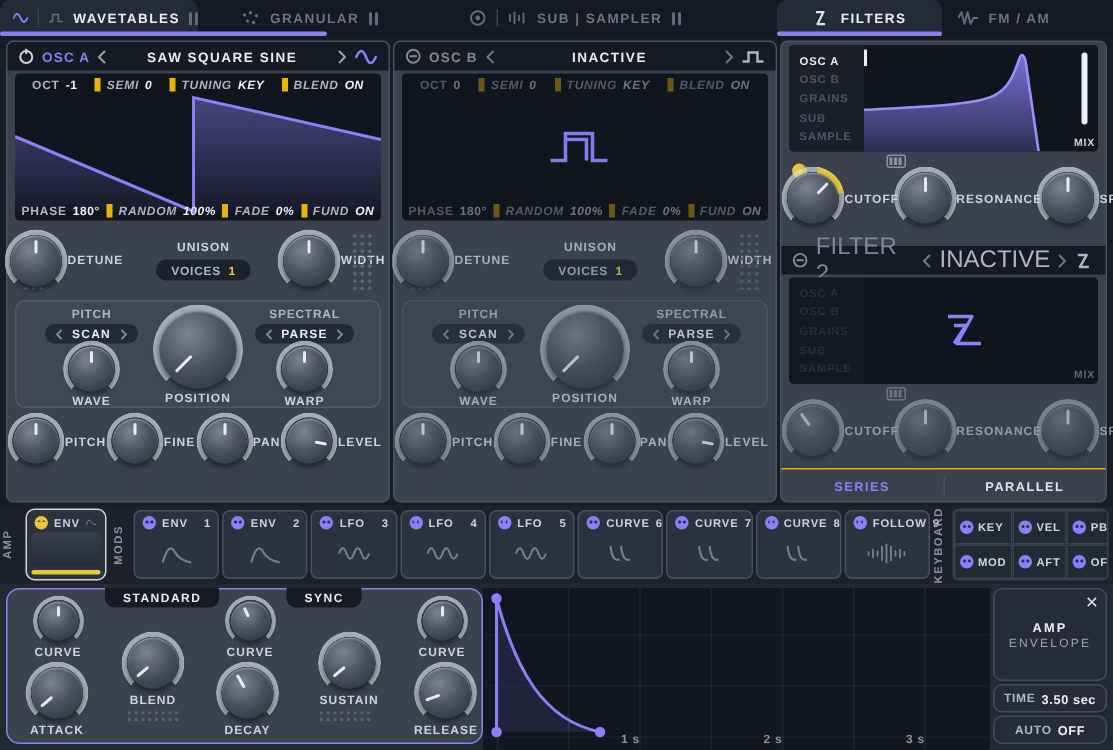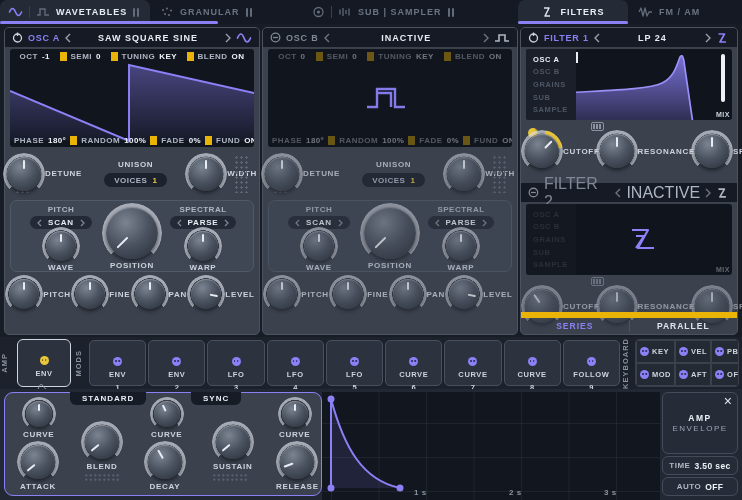--- a/index.html
+++ b/index.html
@@ -51,21 +51,21 @@
   .knob .ptr { position:absolute; left:calc(50% - 1px); top:10%; width:2px; height:28%; background:#e9edf3; border-radius:1px; }
   .kcol { display:flex; align-items:center; gap:4px; }
   .klabel { font-size:8px; font-weight:bold; letter-spacing:.7px; color:#ccd3de; }
 
   
   .osc { width:256px; }
   .odisplay { position:relative; margin:2px 5px 0; height:98px; background:#11151e; border-radius:3px; overflow:hidden; }
   .prow { position:absolute; left:0; right:0; display:flex; justify-content:space-evenly; align-items:center; height:14px; }
   .prow.top { top:0; } .prow.bot { bottom:0; }
   .ppair { display:flex; gap:4px; align-items:center; padding:0 4px; }
-  .ppair + .ppair { border-left:7px solid #eab308; }
+  .ppair + .ppair { border-left:4px solid #eab308;font-style:italic; }
   .unison { position:relative; height:53px; display:flex; align-items:center; justify-content:center; gap:22px; }
   .dots { position:absolute; top:8px; width:15px; height:38px;
     background-image: radial-gradient(#5b6573 1px, transparent 1.3px); background-size:5px 5px; }
   .dots.l { left:10px; } .dots.r { right:10px; }
   .ustack { display:flex; flex-direction:column; align-items:center; gap:4px; }
   .upill { background:#1c222d; border-radius:9px; padding:2.5px 10px; display:flex; gap:5px; align-items:center; }
   .yellow { color:#e9c63b; }
   .pitchbox { position:relative; margin:0 5px; height:72px; background:#3f4754; border:1px solid #505967; border-radius:7px;
     display:flex; justify-content:space-between; padding:4px 14px 2px; }
   .pcol { display:flex; flex-direction:column; align-items:center; gap:2px; width:72px; }
@@ -84,29 +84,29 @@
   .fcurve { position:relative; flex:1; }
   .fsel { position:absolute; left:0; top:3px; width:2px; height:11px; background:#e9edf4; }
   .fmix { width:18px; display:flex; flex-direction:column; align-items:center; justify-content:flex-start; padding-top:5px; position:relative; }
   .mixbar { width:4px; height:48px; background:#eef2f7; border-radius:2px; }
   .mixlbl { position:absolute; bottom:2px; font-size:7px; font-weight:bold; color:#cdd4de; letter-spacing:.5px; }
   .fknobs { position:relative; display:flex; justify-content:space-evenly; align-items:flex-start; padding:14px 4px 0; height:50px; }
   .kbicon { width:13px; height:9px; border:1px solid #8a93a1; border-radius:2px; display:flex; justify-content:space-evenly; align-items:center; }
   .kbicon i { width:1.5px; height:5px; background:#8a93a1; }
   .moddot { position:absolute; width:10px; height:10px; border-radius:50%; background:#e9c63b; box-shadow: inset -2px -2px 2px rgba(120,90,0,.5); }
   .fhead2 { height:19px; background:#151a24; display:flex; align-items:center; padding:0 7px; gap:5px; margin-top:13px; }
-  .routing { position:absolute; bottom:0; left:0; right:0; height:22px; border-top:6px solid #eab308; display:flex; align-items:center; }
+  .routing { position:absolute; bottom:0; left:0; right:0; height:22px; border-top:1px solid #eab308; display:flex; align-items:center; }
   .routing .rhalf { flex:1; text-align:center; font-size:8.5px; font-weight:bold; letter-spacing:1px; }
   .routing .rdiv { width:1px; height:12px; background:#4b5360; }
 
   
   .modsrow { position:absolute; left:0; top:337px; width:742px; height:52px; background:#1c212b; display:flex; align-items:center; }
   .vlabel { writing-mode: vertical-rl; transform: rotate(180deg); font-size:7.5px; font-weight:bold; letter-spacing:1px; color:#8a93a1; text-align:center; flex:none; width:14px; }
   .mcard { height:46px; background:#2c323e; border:1px solid #49505d; border-radius:5px; display:flex; flex-direction:column; flex:1; min-width:0; margin:0 1px; }
-  .mchead { display:flex; align-items:center; gap:4px; padding:16px 5px 0;flex-direction:column; }
+  .mchead { display:flex; align-items:center; gap:4px; padding:3px 5px 0; }
   .mchead .mname { font-size:7.5px; font-weight:bold; letter-spacing:.6px; color:#cdd4de; flex:1; white-space:nowrap; }
   .mchead .mnum { font-size:7.5px; font-weight:bold; color:#cdd4de; }
   .mcglyph { flex:1; display:flex; align-items:center; justify-content:center; }
   .pellet { width:9px; height:9px; border-radius:50%; background:#8b80f5; position:relative; flex:none; cursor:grab; }
   .pellet::after { content:''; position:absolute; left:2px; top:3.2px; width:1.6px; height:1.6px; border-radius:50%; background:#2e2f5e; box-shadow:3.2px 0 0 #2e2f5e; }
   .pellet.y { background:#e9c63b; } .pellet.y::after { background:#6e5a10; box-shadow:3.2px 0 0 #6e5a10; }
   .ampcard { width:54px; height:48px; background:#2c323e; border:1px solid #cfd6e0; border-radius:6px; display:flex; flex-direction:column; margin:0 3px; flex:none; }
   .ampscreen { flex:1; margin:2px 3px 0; border-radius:3px; background:linear-gradient(#39404c, #262c37); }
   .ampline { height:3px; margin:2px 3px 3px; border-radius:2px; background:#e9c63b; }
   .kbgrid { width:104px; height:48px; display:grid; grid-template-columns:1fr 1fr 1fr; grid-template-rows:1fr 1fr; border:1px solid #3a414d; border-radius:4px; overflow:hidden; flex:none; margin-right:3px; }
@@ -133,21 +133,21 @@
   .closex { position:absolute; top:0px; right:5px; font-size:14px; color:#dfe5ec; cursor:pointer; line-height:16px; }
   .iamp { font-size:8.5px; font-weight:bold; letter-spacing:1.5px; color:#eef2f8; }
   .ienv { font-size:8px; letter-spacing:1.5px; color:#9aa3b2; }
 </style>
 </head>
 <body>
 
 <div class="app">
 
   <div class="topbar">
-    <div class="tab active-bg bright" style="left:0; width:150px; padding-left:8px;">
+    <div class="tab active-bg bright" style="left:0; width:132px; padding-left:8px;">
       <svg width="15" height="12" viewBox="0 0 15 12">
           <path d="M1.5,6 Q4.5,-1 7.5,6 Q10.5,13 13.5,6" fill="none" stroke="#8b80f5" stroke-width="1.6" stroke-linecap="round"></path>
         </svg>
       <span class="tdiv"></span>
       <svg width="14" height="12" viewBox="0 0 14 12">
           <path d="M1,9 h3 V3 h5 v6 h4" fill="none" stroke="#626b79" stroke-width="1.4"></path>
         </svg>
       <span class="tname">WAVETABLES</span>
       <span class="vbars">
           <i></i>
@@ -599,41 +599,20 @@
             <div class="rot" style="--rot:100deg">
               <div class="ptr"></div>
             </div>
           </div>
           <span class="klabel">LEVEL</span>
         </div>
     </div>
   </section>
 
   <section class="panel fpanel">
-    <div class="phead">
-      <svg width="11" height="11" viewBox="0 0 11 11">
-          <circle cx="5.5" cy="6" r="4" fill="none" stroke="#cfd6e0" stroke-width="1.3"></circle>
-          <line x1="5.5" y1="0.5" x2="5.5" y2="4" stroke="#cfd6e0" stroke-width="1.3"></line>
-        </svg>
-      <span class="ptitle purple">FILTER 1</span>
-      <span class="chev">
-          <svg width="6" height="10" viewBox="0 0 6 10">
-            <polyline points="5,1 1,5 5,9" fill="none" stroke="#98a1ae" stroke-width="1.4"></polyline>
-          </svg>
-        </span>
-      <span class="preset">LP 24</span>
-      <span class="chev">
-          <svg width="6" height="10" viewBox="0 0 6 10">
-            <polyline points="1,1 5,5 1,9" fill="none" stroke="#98a1ae" stroke-width="1.4"></polyline>
-          </svg>
-        </span>
-      <svg width="14" height="12" viewBox="0 0 14 12">
-          <path d="M2.5,2 h6 l-4.5,8 h6" fill="none" stroke="#8b80f5" stroke-width="1.7" stroke-linejoin="round"></path>
-        </svg>
-    </div>
 
     <div class="fbody">
       <div class="flist">
         <span class="fi on">OSC A</span>
         <span class="fi">OSC B</span>
         <span class="fi">GRAINS</span>
         <span class="fi">SUB</span>
         <span class="fi">SAMPLE</span>
       </div>
       <div class="fcurve">

